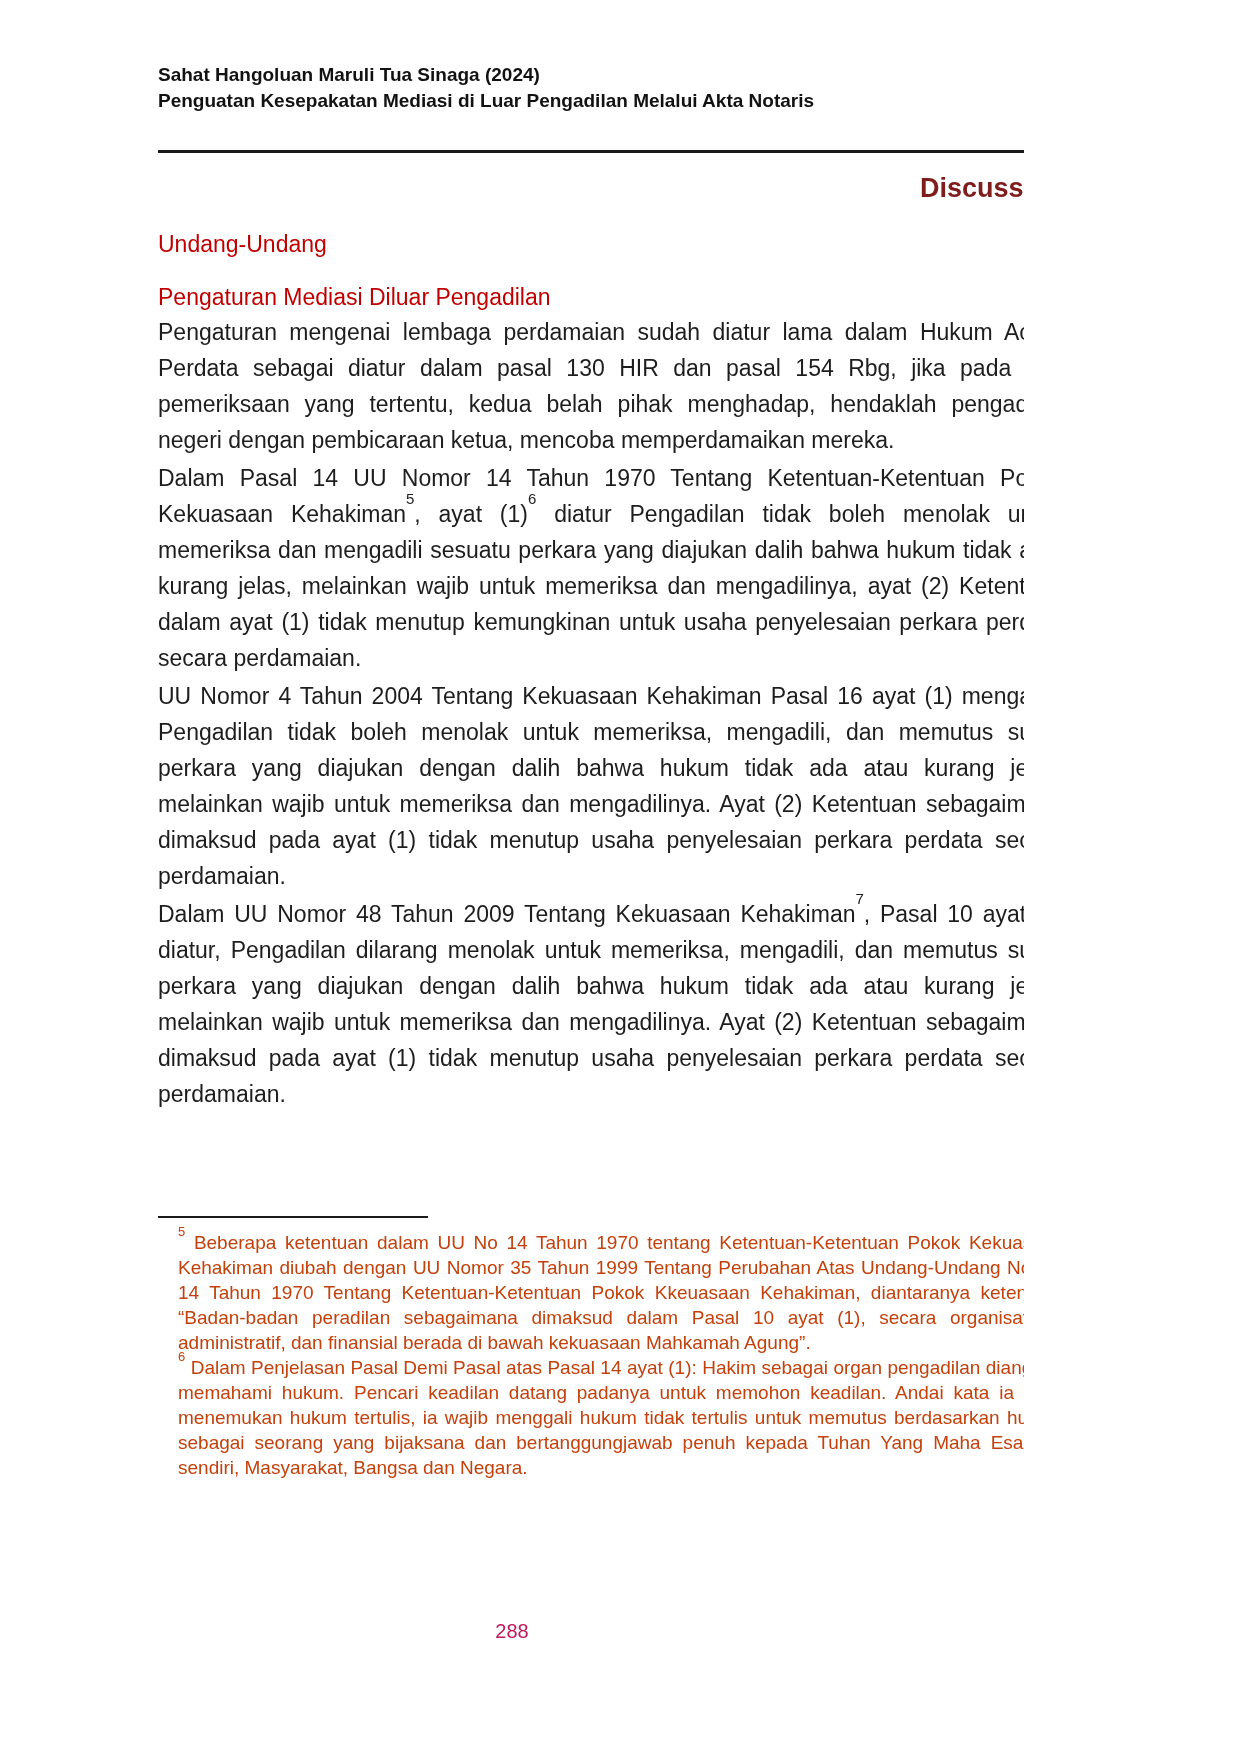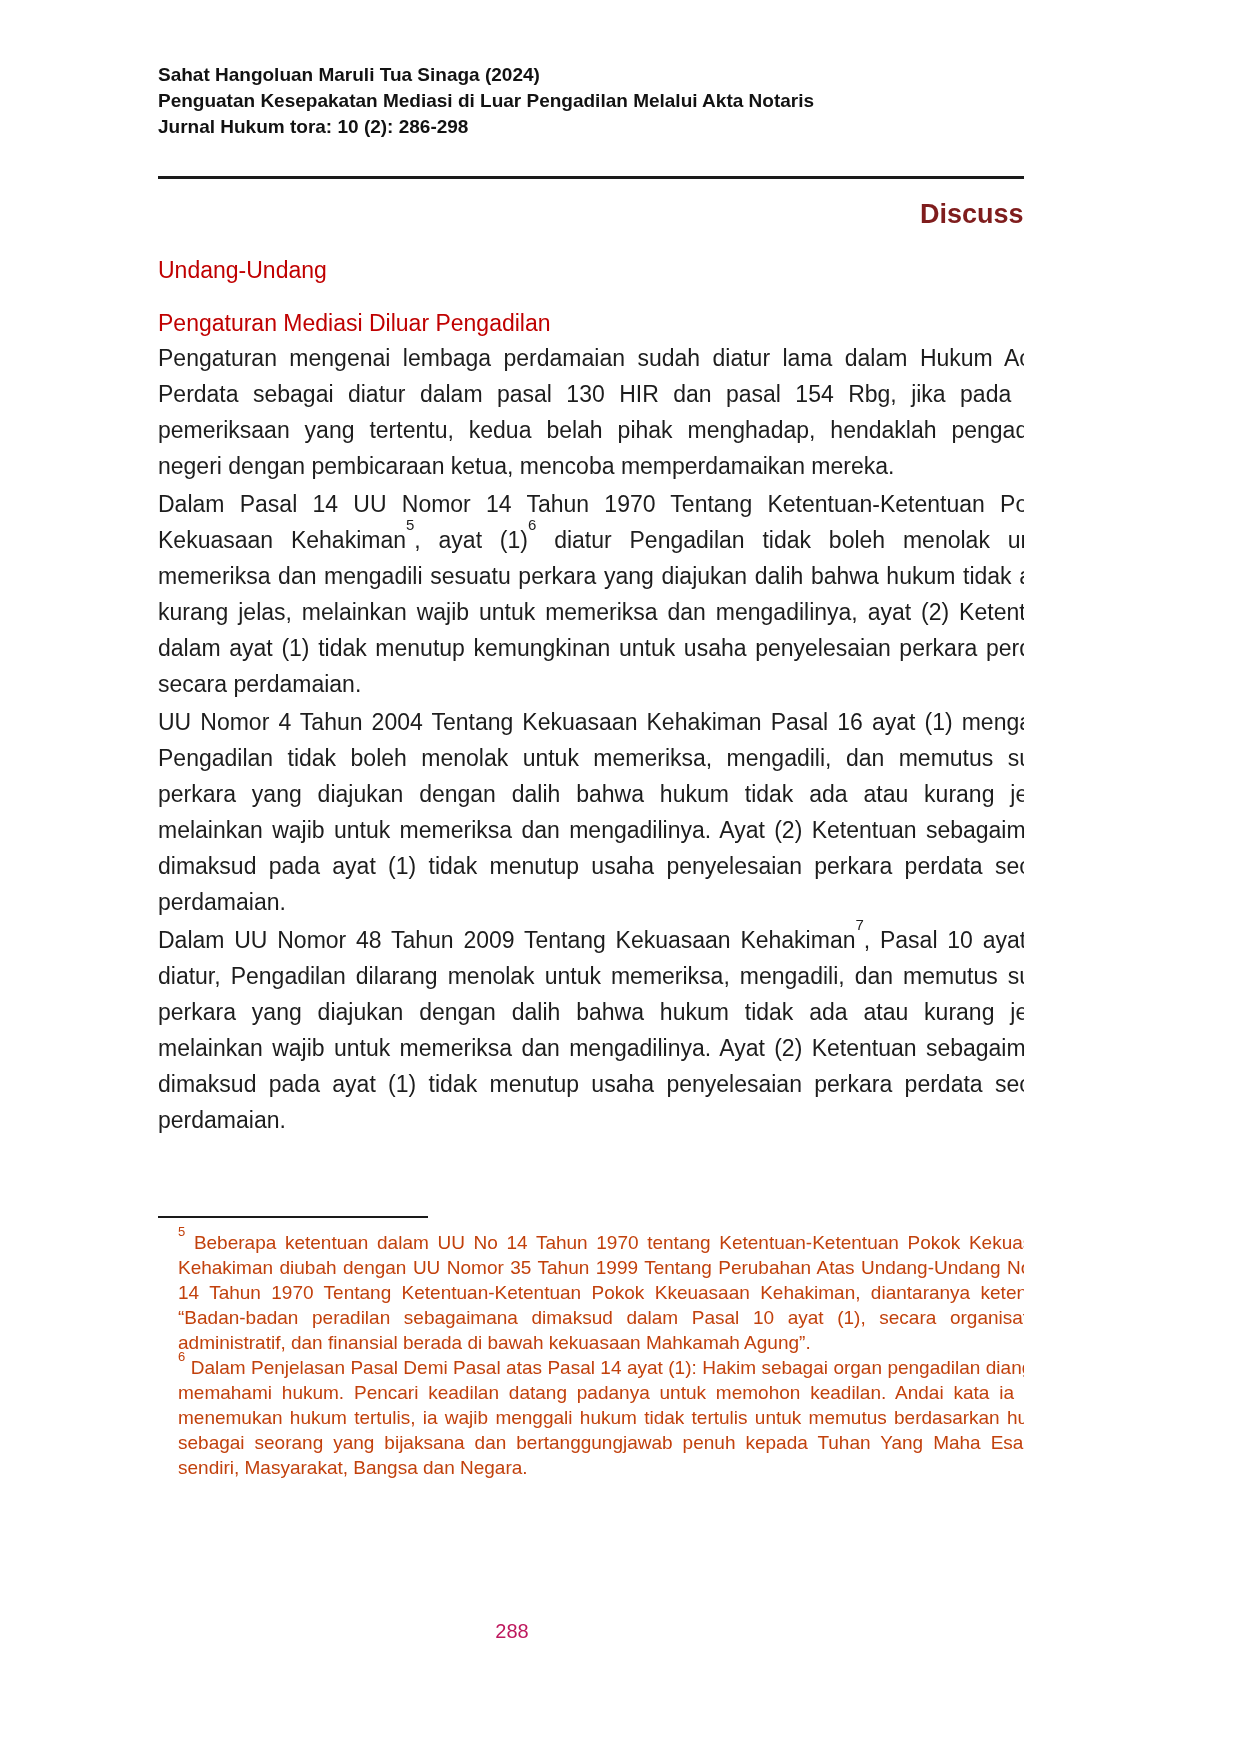--- a/index.html
+++ b/index.html
@@ -97,21 +97,20 @@
 </style>
 </head>
 <body>
 
 <div class="page">
   <div class="content">
 
     <header>
       <div class="hdr-line">Sahat Hangoluan Maruli Tua Sinaga (2024)</div>
       <div class="hdr-line">Penguatan Kesepakatan Mediasi di Luar Pengadilan Melalui Akta Notaris</div>
-      <div class="hdr-line">Jurnal Hukum tora: 10 (2): 286-298</div>
     </header>
 
     <hr class="header-rule">
 
     <h1 class="section-title">Discussion</h1>
 
     <h2 class="subheading second">Undang-Undang</h2>
 
     <h2 class="subheading">Pengaturan Mediasi Diluar Pengadilan</h2>
 

